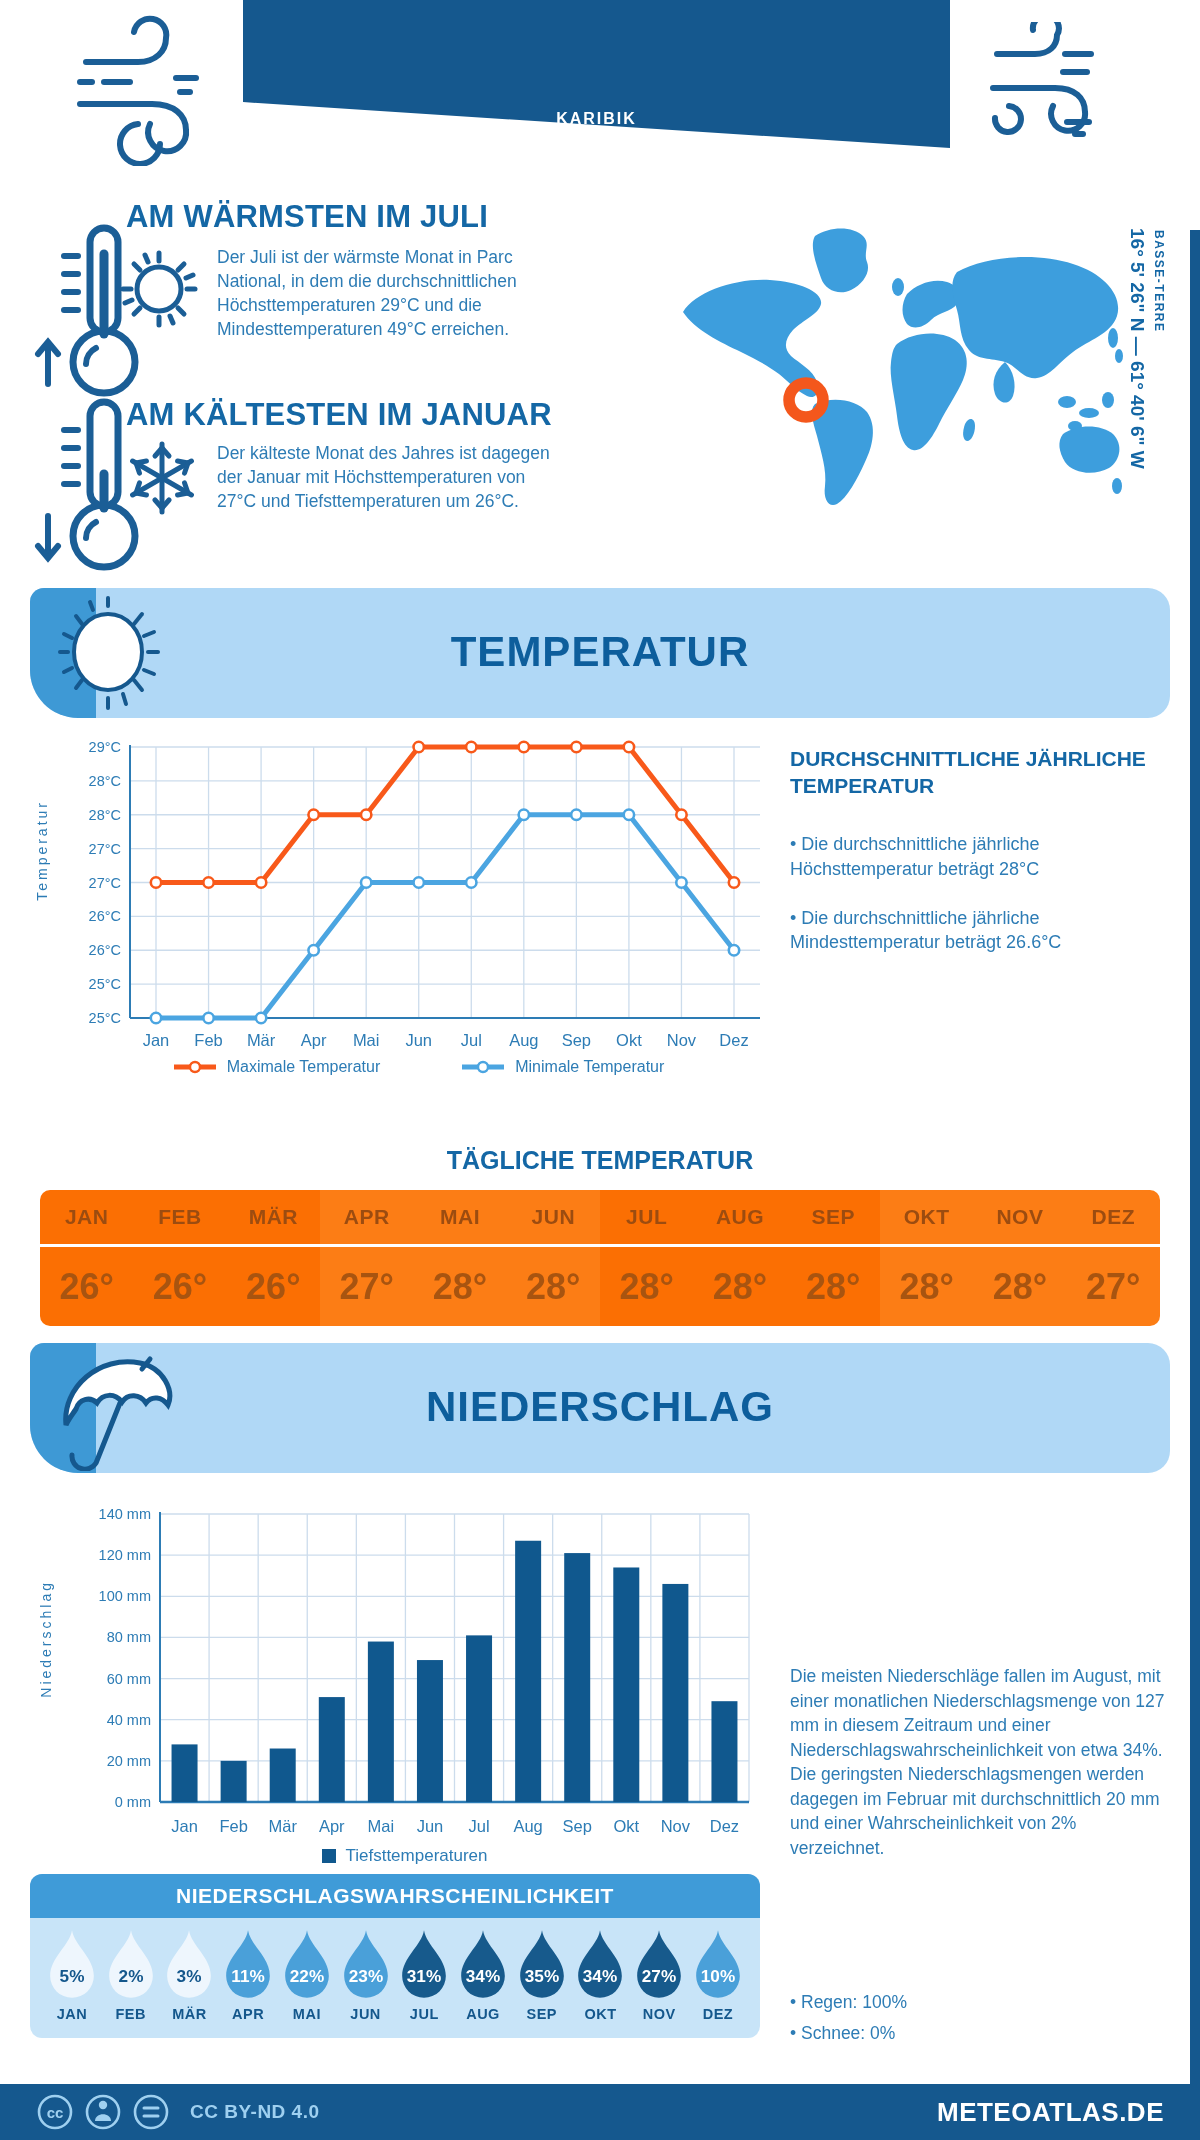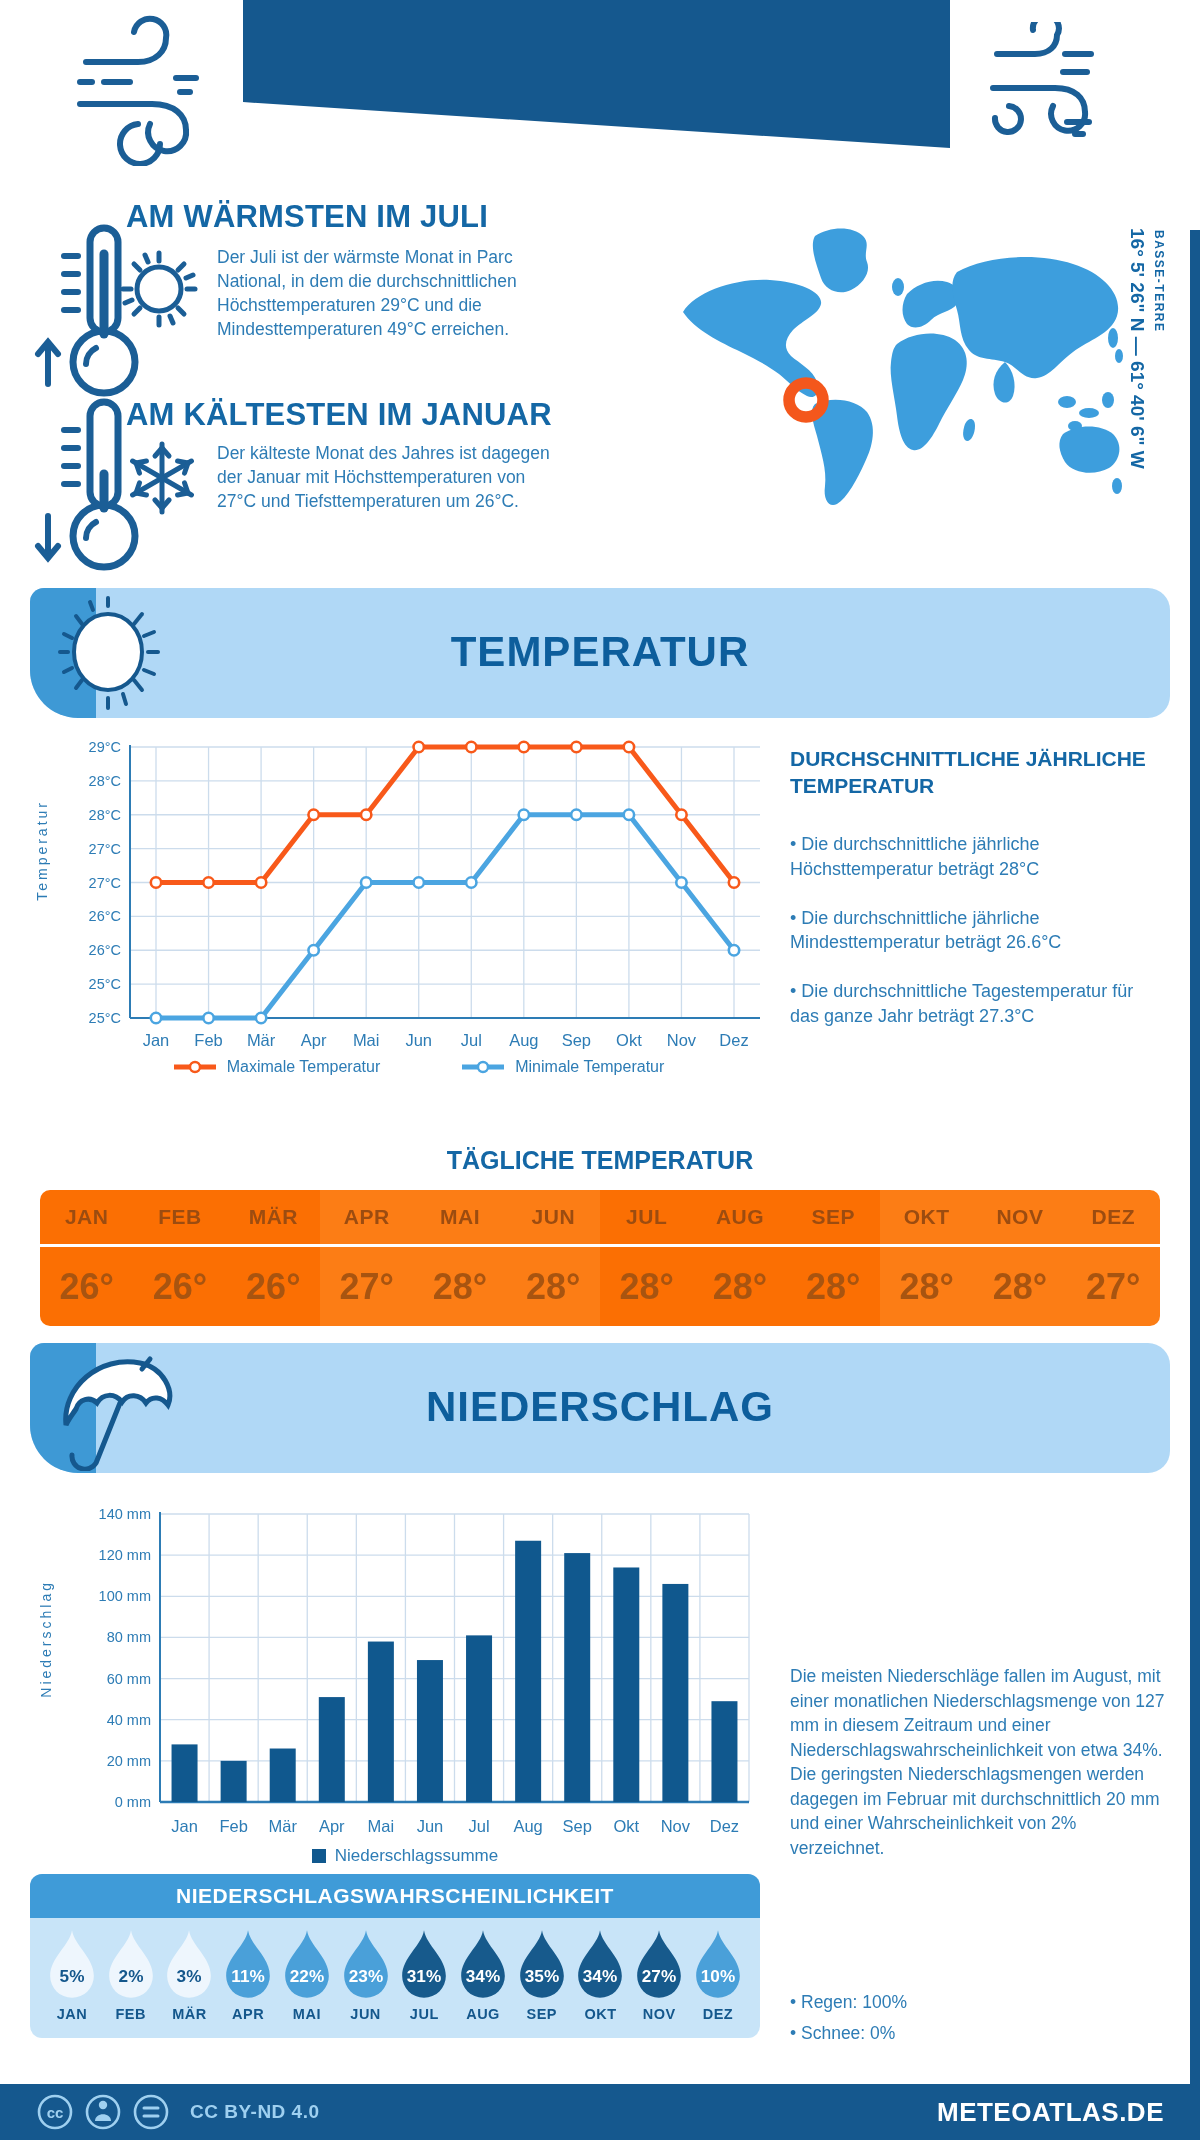--- a/index.html
+++ b/index.html
@@ -79,20 +79,21 @@
       <path d="M8 68 H20"></path>
         <path d="M32 68 H58"></path>
       <path d="M8 90 H80 C102 90 114 101 114 116 A19 19 0 1 1 78 110"></path>
       <path d="M88 130 A20 20 0 1 1 66 110"></path>
       <path d="M104 64 H124"></path>
         <path d="M108 78 H118"></path>
     </g>
   </svg>
 
   <div class="abs banner"></div>
+  <div class="abs banner-sub">KARIBIK</div>
 
   <svg class="abs" style="left:985px;top:22px" width="120" height="128" viewBox="0 0 120 128">
     <g fill="none" stroke="#1b5e96" stroke-width="6" stroke-linecap="round">
       <path d="M12 32 H50 C64 32 72 24 72 13 A13 13 0 1 0 48 8"></path>
       <path d="M80 32 H106"></path>
       <path d="M8 66 H70 C90 66 100 76 100 90 A17 17 0 1 1 68 84"></path>
       <path d="M78 50 H102"></path>
         <path d="M82 100 H104"></path>
         <path d="M90 112 H98"></path>
       <path d="M10 96 A13 13 0 1 0 24 84"></path>
@@ -326,21 +327,20 @@
           <circle cx="23" cy="7" r="5" fill="#fff" stroke="#4ba5e1" stroke-width="2.4"></circle>
         </svg>
         <div>Minimale Temperatur</div>
       </div>
     </div>
 
   <div class="abs colhead" style="left:790px;top:745px;width:360px">DURCHSCHNITTLICHE JÄHRLICHE TEMPERATUR</div>
   <div id="annual-bullets" class="abs" style="left:790px;top:808px;width:368px">
       <div class="colbullet">• Die durchschnittliche jährliche Höchsttemperatur beträgt 28°C</div>
       <div class="colbullet">• Die durchschnittliche jährliche Mindesttemperatur beträgt 26.6°C</div>
-      <div class="colbullet">• Die durchschnittliche Tagestemperatur für das ganze Jahr beträgt 27.3°C</div>
     </div>
 
   <div class="abs dailyhead">TÄGLICHE TEMPERATUR</div>
   <div id="daily-table" class="abs">
       <div class="dcol" style="background: rgb(251, 111, 3);">
         <div class="m">JAN</div>
         <div class="v">26°</div>
       </div>
       <div class="dcol" style="background: rgb(251, 111, 3);">
         <div class="m">FEB</div>
@@ -454,21 +454,21 @@
       <rect x="558.2916666666667" y="69.4857142857143" width="26" height="234.5142857142857" fill="#10588e"></rect>
       <text x="571.2916666666667" y="334" text-anchor="middle" font-size="16.5" fill="#2d7cb5" font-family="Liberation Sans, sans-serif">Okt</text>
       <rect x="607.375" y="85.94285714285715" width="26" height="218.05714285714285" fill="#10588e"></rect>
       <text x="620.375" y="334" text-anchor="middle" font-size="16.5" fill="#2d7cb5" font-family="Liberation Sans, sans-serif">Nov</text>
       <rect x="656.4583333333334" y="203.2" width="26" height="100.8" fill="#10588e"></rect>
       <text x="669.4583333333334" y="334" text-anchor="middle" font-size="16.5" fill="#2d7cb5" font-family="Liberation Sans, sans-serif">Dez</text>
     </svg>
   <div id="precip-legend" class="abs legend" style="left:55px;top:1846px;width:700px;font-size:17px">
       <div class="item">
         <span style="width: 14px; height: 14px; background: rgb(16, 88, 142); display: inline-block;"></span>
-        <div>Niederschlagssumme</div>
+        <div>Tiefsttemperaturen</div>
       </div>
     </div>
 
   <div class="abs coltext" style="left:790px;top:1664px;width:378px">Die meisten Niederschläge fallen im August, mit einer monatlichen Niederschlagsmenge von 127 mm in diesem Zeitraum und einer Niederschlagswahrscheinlichkeit von etwa 34%. Die geringsten Niederschlagsmengen werden dagegen im Februar mit durchschnittlich 20 mm und einer Wahrscheinlichkeit von 2% verzeichnet.</div>
   <div id="type-bullets" class="abs" style="left:790px;top:1984px;width:378px">
       <div class="coltext" style="margin-top: 6px;">• Regen: 100%</div>
       <div class="coltext" style="margin-top: 6px;">• Schnee: 0%</div>
     </div>
 
   <div class="abs prob">

